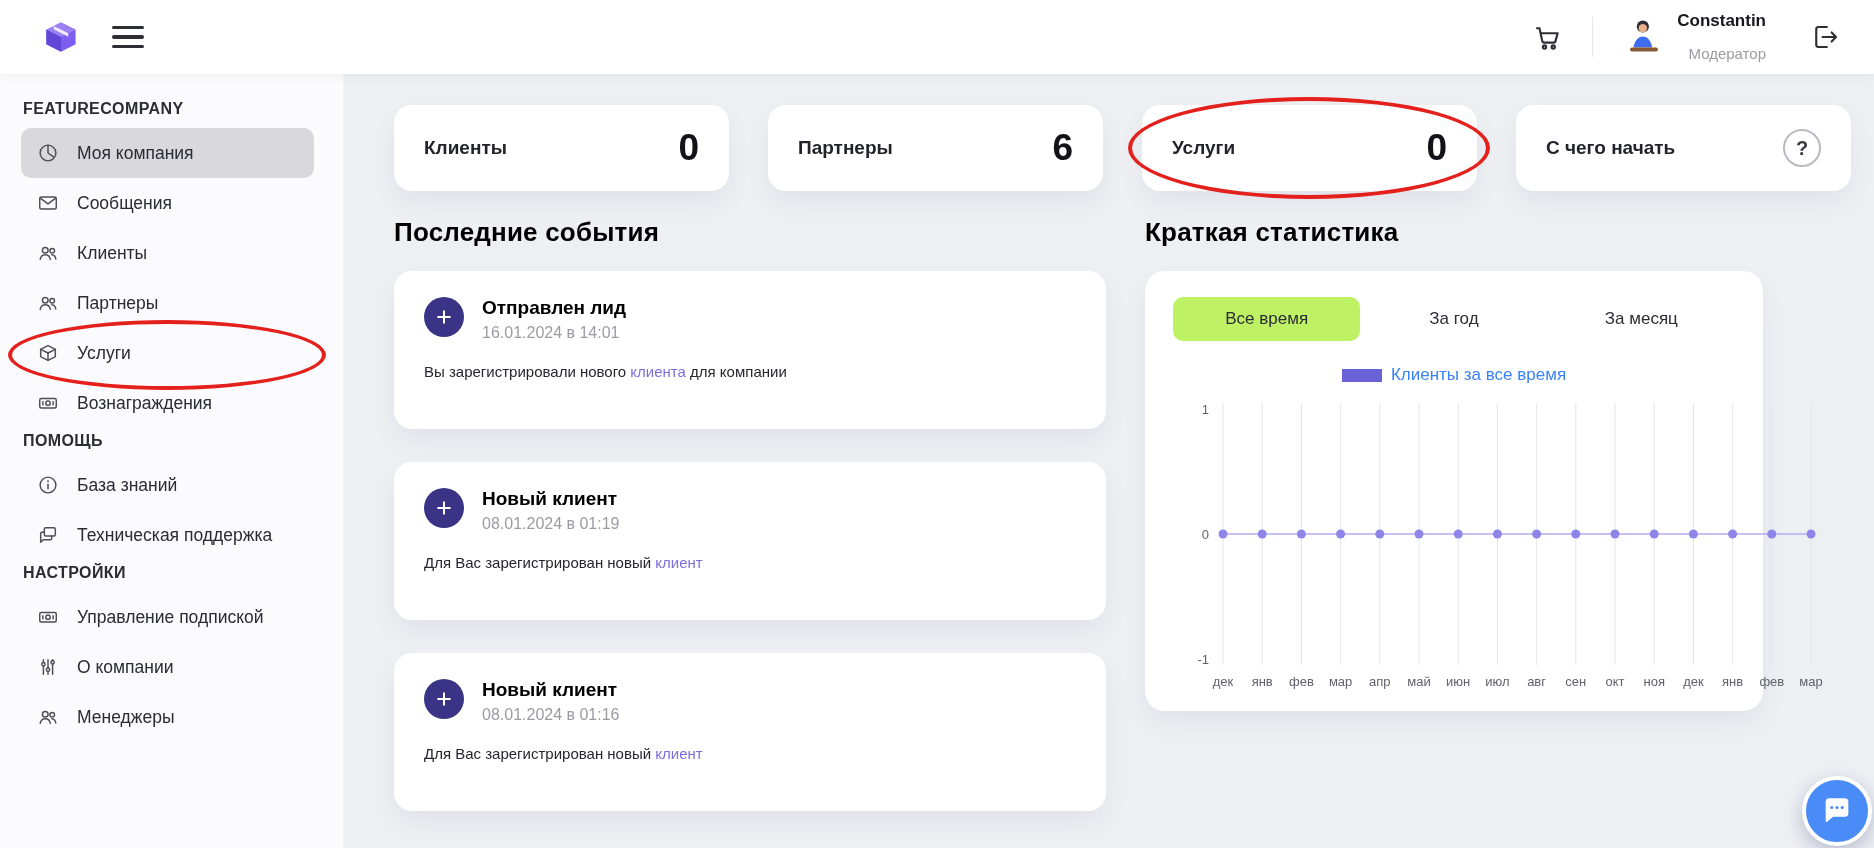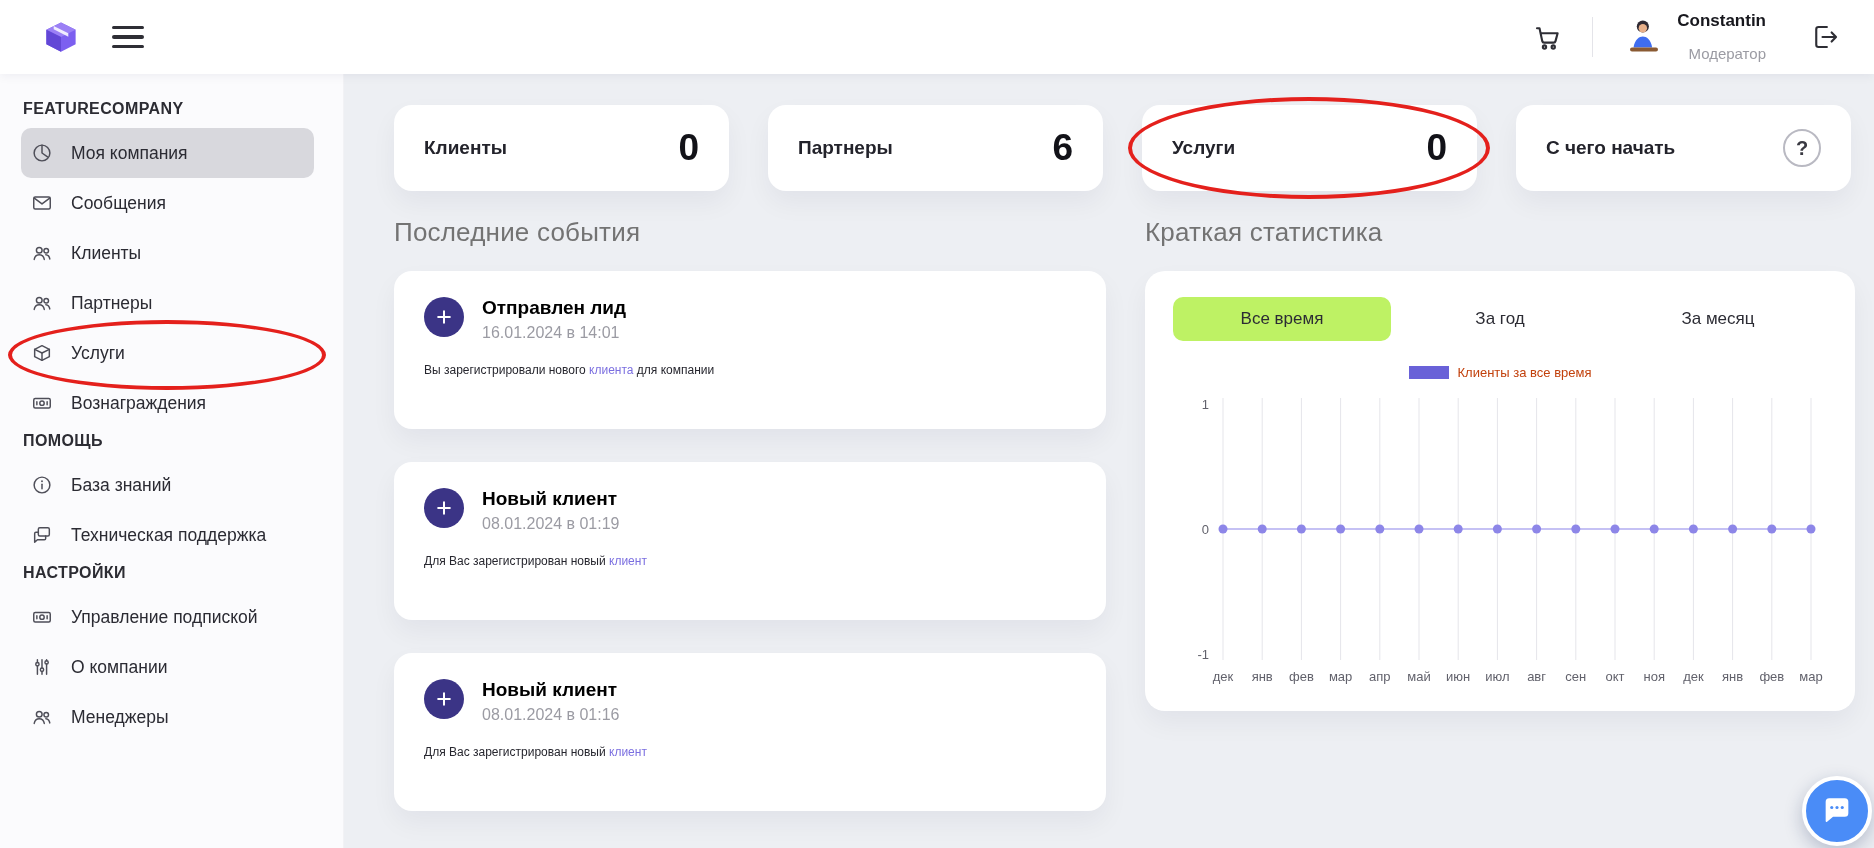--- a/index.html
+++ b/index.html
@@ -38,21 +38,21 @@
     box-shadow:inset -1px 0 0 rgba(20,20,50,.04);
     z-index:5;
   }
   .side-section-title {
     font-size:16px; font-weight:700; color:#2c2c33;
     letter-spacing:.4px; padding-left:2px; margin:0 0 10px 0;
   }
   .side-section-title.spaced { margin-top:4px; }
   .nav-item {
     height:50px; display:flex; align-items:center; gap:17px;
-    padding:0 12px 0 9px; border-radius:10px; cursor:pointer;
+    padding:0 12px 0 15px; border-radius:10px; cursor:pointer;
     font-size:17.5px; color:#2b2b33;
   }
   .nav-item.active { background:#d8d8dd; }
   .nav-icon { width:24px; height:24px; display:flex; align-items:center; justify-content:center; color:#4e4e58; flex:0 0 24px; }
   .nav-icon svg { stroke:#4e4e58; fill:none; stroke-width:1.6; stroke-linecap:round; stroke-linejoin:round; }
 
   
   .main { position:absolute; top:74px; left:344px; right:0; bottom:0; padding:31px 19px 0 50px; }
 
   .stat-row { display:flex; gap:39px; }
@@ -66,53 +66,53 @@
   .stat-value { font-size:37px; font-weight:700; color:#121218; }
   .q-btn {
     width:38px; height:38px; border-radius:50%;
     border:2px solid #b9b9c2; background:#fff; color:#3a3a42;
     font-size:20px; font-weight:700; cursor:pointer;
     display:flex; align-items:center; justify-content:center;
   }
 
   .columns { display:flex; gap:39px; margin-top:26px; }
   .col-events { width:712px; }
-  .col-stats { width:710px; }
-  .section-title { font-size:26px; font-weight:400; color:#737373; margin-bottom:23px; letter-spacing:.2px; }
+  .col-stats { width:618px; }
+  .section-title { font-size:26px; font-weight:700; color:#000000; margin-bottom:23px; letter-spacing:.2px; }
 
   .event-card {
     background:#fff; border-radius:18px; height:158px;
     box-shadow:0 12px 26px rgba(25,25,60,.05);
     padding:26px 30px; margin-bottom:33px;
   }
   .event-head { display:flex; align-items:flex-start; gap:18px; }
   .plus-circle {
     width:40px; height:40px; border-radius:50%; background:#3b3486;
     display:flex; align-items:center; justify-content:center; flex:0 0 40px;
   }
   .event-title { font-size:19px; font-weight:700; color:#000000; }
   .event-date { font-size:16px; color:#9b9ba3; margin-top:5px; }
-  .event-text { margin-top:21px; font-size:12px; color:#26262e; }
+  .event-text { margin-top:21px; font-size:15px; color:#26262e; }
   .event-text a { color:#7b6fe0; text-decoration:none; cursor:pointer; }
 
   .stats-card {
     background:#fff; border-radius:20px; height:440px;
     box-shadow:0 12px 26px rgba(25,25,60,.05);
     padding:26px 28px;
   }
   .tabs { display:flex; }
   .tab {
     flex:1; height:44px; display:flex; align-items:center; justify-content:center;
     font-size:17px; color:#2c2c34; border-radius:10px; cursor:pointer;
     background:none; border:none; font-family:inherit;
   }
   .tab.active { background:#bef264; }
   .legend { display:flex; align-items:center; justify-content:center; gap:9px; margin-top:24px; }
   .legend-swatch { width:40px; height:13px; background:#6961d8; }
-  .legend-label { font-size:13px; color:#c2410c; }
+  .legend-label { font-size:17px; color:#3b82f6; }
   .chart { margin-top:8px; }
   .chart svg text { font-family:"Liberation Sans", sans-serif; }
   .chart .gl { stroke:#e5e5ea; stroke-width:1; }
   .chart .yt { fill:#62626c; font-size:13px; text-anchor:end; }
   .chart .xt { fill:#62626c; font-size:13px; text-anchor:middle; }
   .chart .sl { stroke:#b2acf0; stroke-width:1.5; fill:none; }
   .chart .dt { fill:#8d86e8; }
 
   
   .annotation { position:absolute; border:4px solid #e4201c; border-radius:50%; z-index:50; pointer-events:none; background:transparent; }

